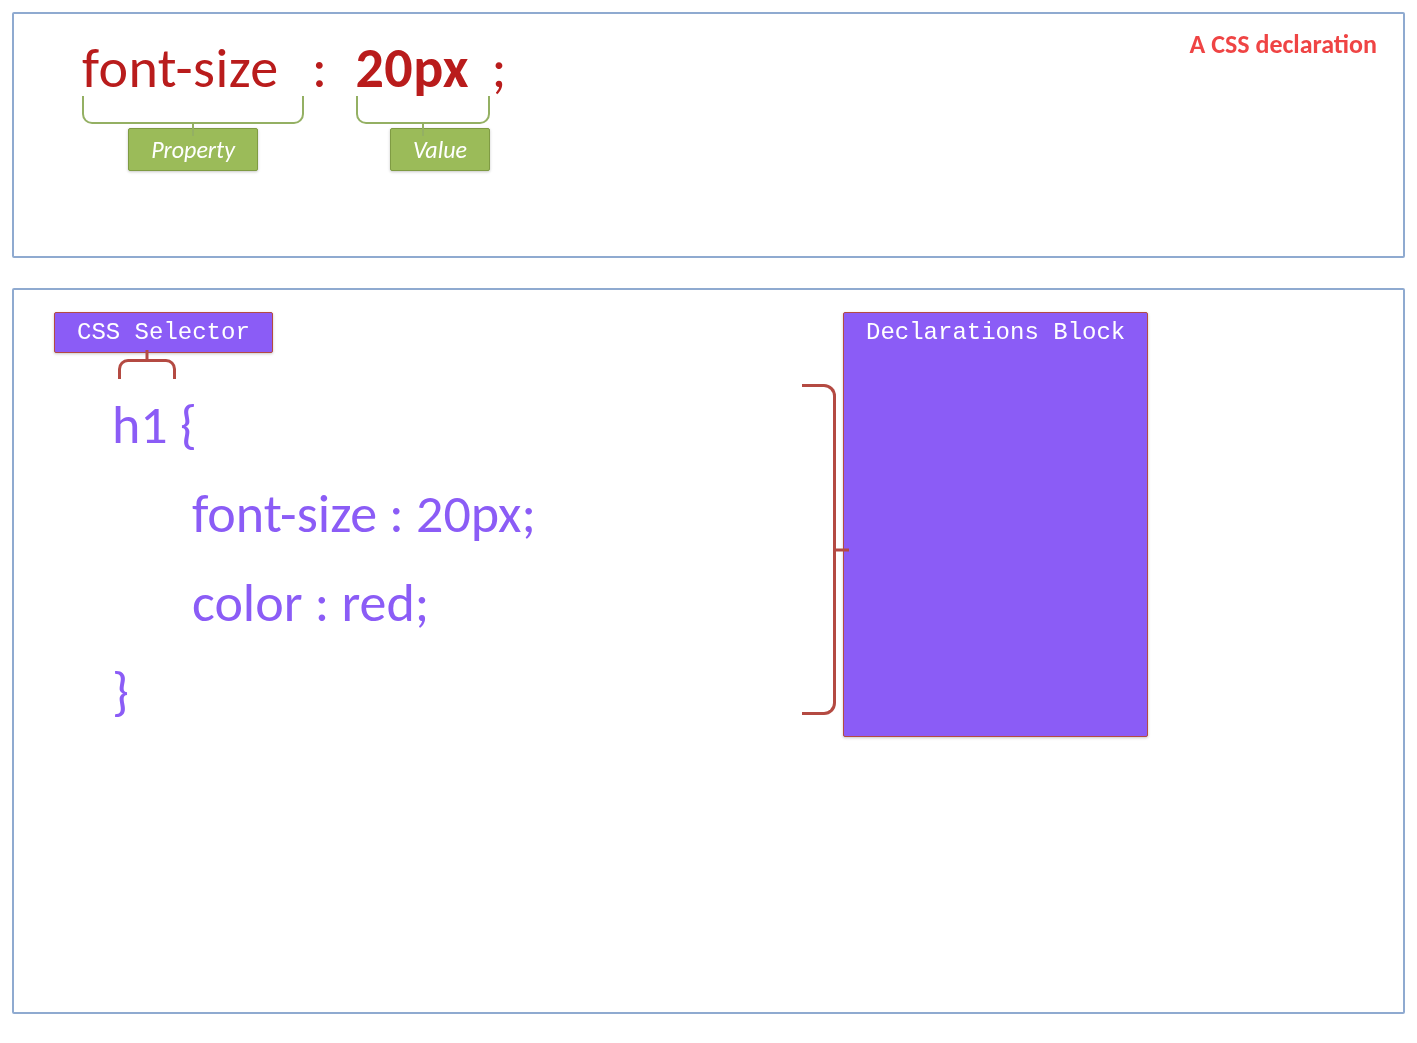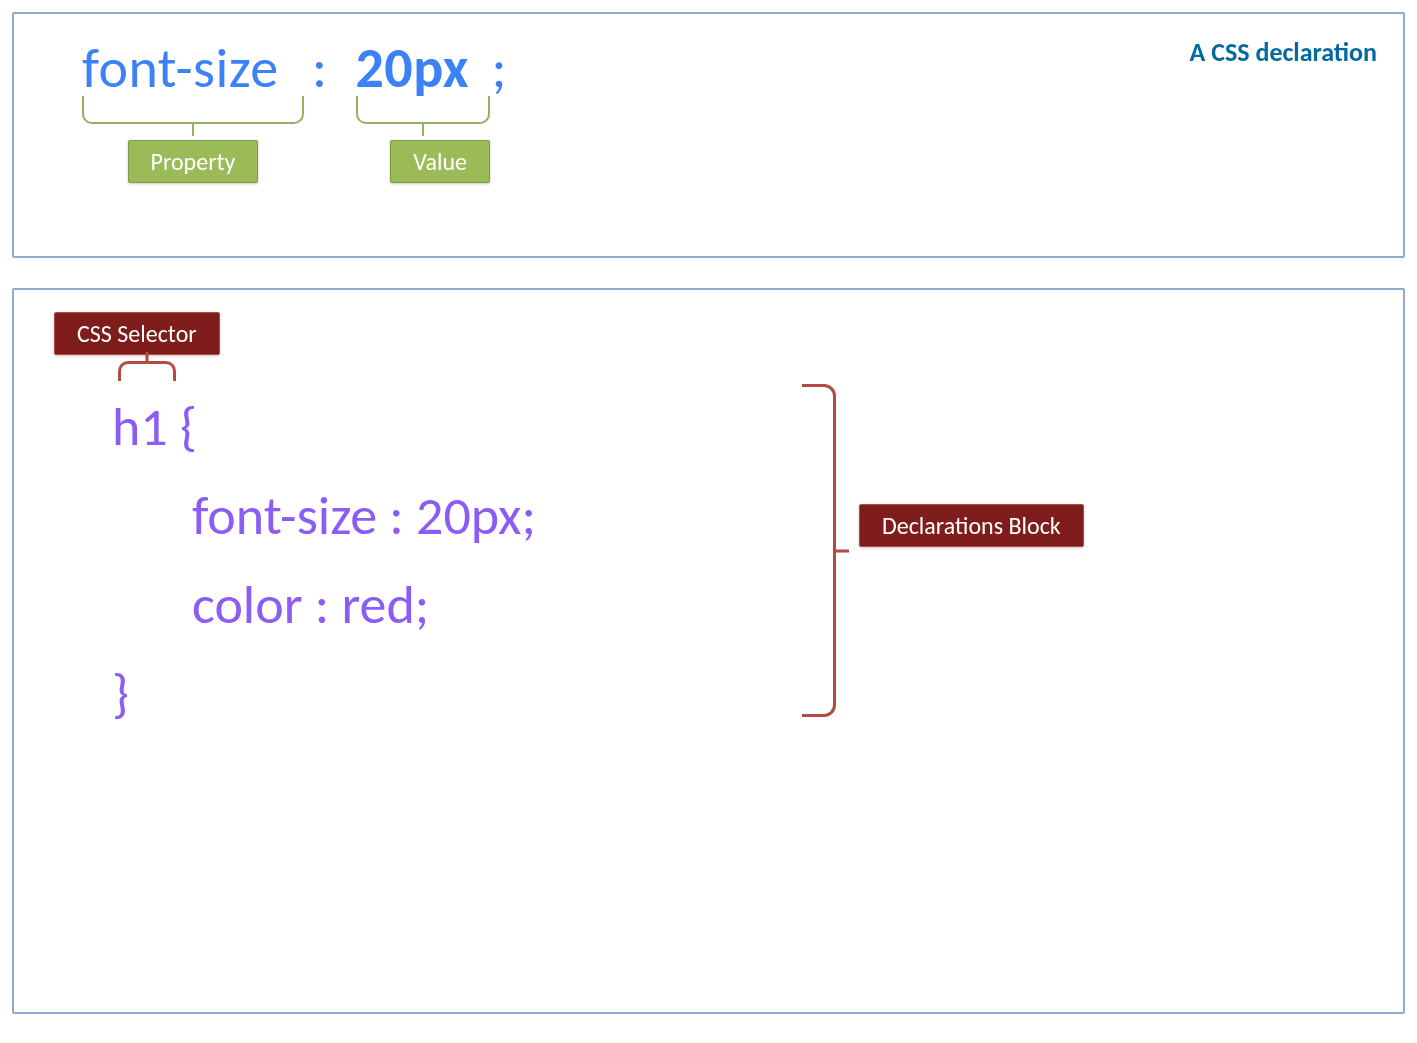--- a/index.html
+++ b/index.html
@@ -14,29 +14,28 @@
     border-radius: 2px;
     background: #ffffff;
     position: relative;
     margin-bottom: 30px;
     padding: 22px 28px 24px 28px;
   }
   .panel-title {
     position: absolute;
     top: 14px;
     right: 26px;
-    color: #0369a1;
+    color: #ef4444;
     font-weight: bold;
     font-size: 26px;
-    margin-top: 8px;
   }
   .code-big {
     font-size: 56px;
     font-weight: 400;
-    color: #3b82f6;
+    color: #b91c1c;
     letter-spacing: .5px;
     line-height: 1.15;
   }
   
   .decl-row { padding-left: 40px; display: flex; align-items: baseline; }
   .decl-row .prop, .decl-row .sep, .decl-row .val, .decl-row .semi { display: inline-block; }
   .decl-row .sep { margin: 0 8px; }
   .decl-row .semi { margin-left: 2px; }
   .brace-wrap {
     display: flex;
@@ -55,34 +54,35 @@
     content: "";
     position: absolute;
     left: 50%;
     bottom: -14px;
     width: 2px;
     height: 14px;
     transform: translateX(-50%);
   }
   .brace-green { border-color: #94b063; }
   .brace-green::after { background: #94b063; }
-  .pill-row { display: flex; padding-left: 40px; margin-top: 16px; }
+  .pill-row { display: flex; padding-left: 40px; margin-top: 4px; font-style: italic; }
   .pill {
     background: #9bbb59;
     border: 1px solid #7f9b43;
     color: #ffffff;
     font-size: 24px;
     padding: 6px 22px;
     border-radius: 2px;
     box-shadow: 0 1px 3px rgba(0,0,0,.22);
     text-align: center;
   }
   .pill-red {
-    background: #7f1d1d;
+    background: #8b5cf6;
     border-color: #b44a42;
+    font-family: Liberation Mono, monospace;
   }
   
   .panel2-inner {
     display: flex;
     align-items: stretch;
   }
   .panel2-left { flex: none; padding-right: 20px; }
   .selector-annot { margin-left: 12px; margin-bottom: 6px; }
   .brace-down-wrap { margin-left: 76px; margin-bottom: -4px; height: 26px; }
   .brace-down {
@@ -127,23 +127,21 @@
     position: absolute;
     right: -16px;
     top: 50%;
     width: 16px;
     height: 3px;
     background: #b44a42;
     transform: translateY(-50%);
   }
   .block-label-wrap {
     display: flex;
-    align-items: center;
     padding-left: 7px;
-    margin-left: 16px;
   }
 </style>
 </head>
 <body>
 
 <div class="panel" style="height:246px;">
   <span class="panel-title">A CSS declaration</span>
 
   <div class="decl-row code-big">
     <span class="prop" style="width:222px;">font-size</span>

